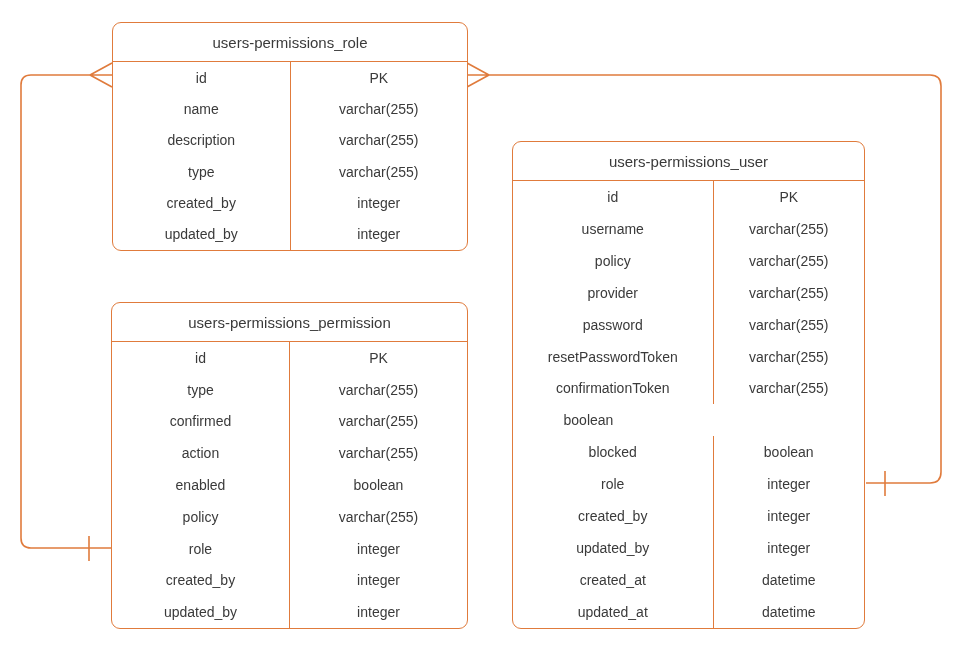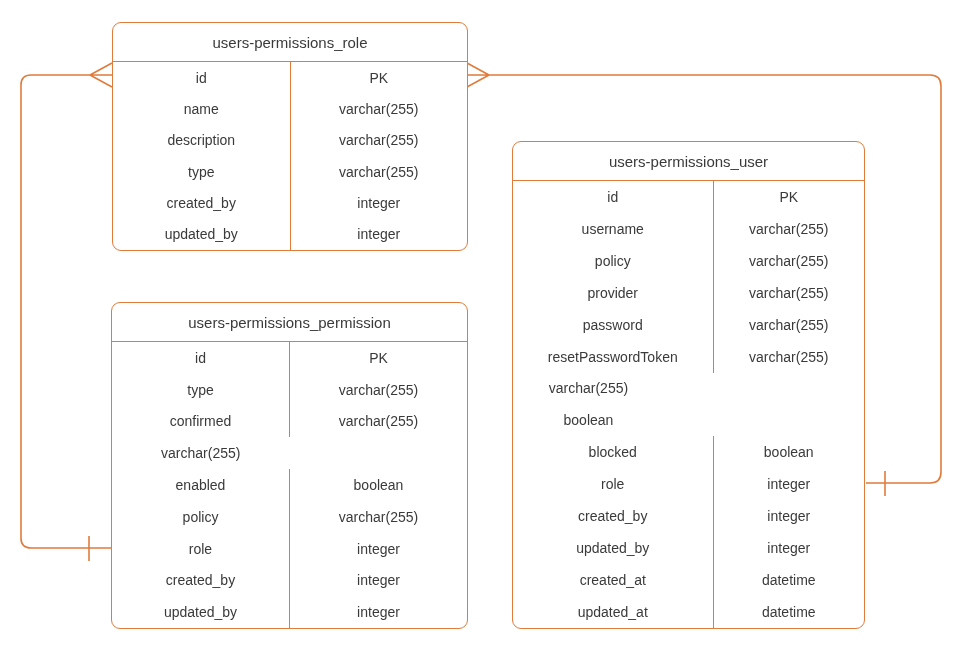--- a/index.html
+++ b/index.html
@@ -118,20 +118,21 @@
         </div>
       <div class="row">
           <div class="cell field">type</div>
           <div class="cell type">varchar(255)</div>
         </div>
       <div class="row">
           <div class="cell field">confirmed</div>
           <div class="cell type">varchar(255)</div>
         </div>
       <div class="row">
+          <div class="cell field">action</div>
           <div class="cell type">varchar(255)</div>
         </div>
       <div class="row">
           <div class="cell field">enabled</div>
           <div class="cell type">boolean</div>
         </div>
       <div class="row">
           <div class="cell field">policy</div>
           <div class="cell type">varchar(255)</div>
         </div>
@@ -171,20 +172,21 @@
         </div>
       <div class="row">
           <div class="cell field">password</div>
           <div class="cell type">varchar(255)</div>
         </div>
       <div class="row">
           <div class="cell field">resetPasswordToken</div>
           <div class="cell type">varchar(255)</div>
         </div>
       <div class="row">
+          <div class="cell field">confirmationToken</div>
           <div class="cell type">varchar(255)</div>
         </div>
       <div class="row">
           <div class="cell type">boolean</div>
         </div>
       <div class="row">
           <div class="cell field">blocked</div>
           <div class="cell type">boolean</div>
         </div>
       <div class="row">

